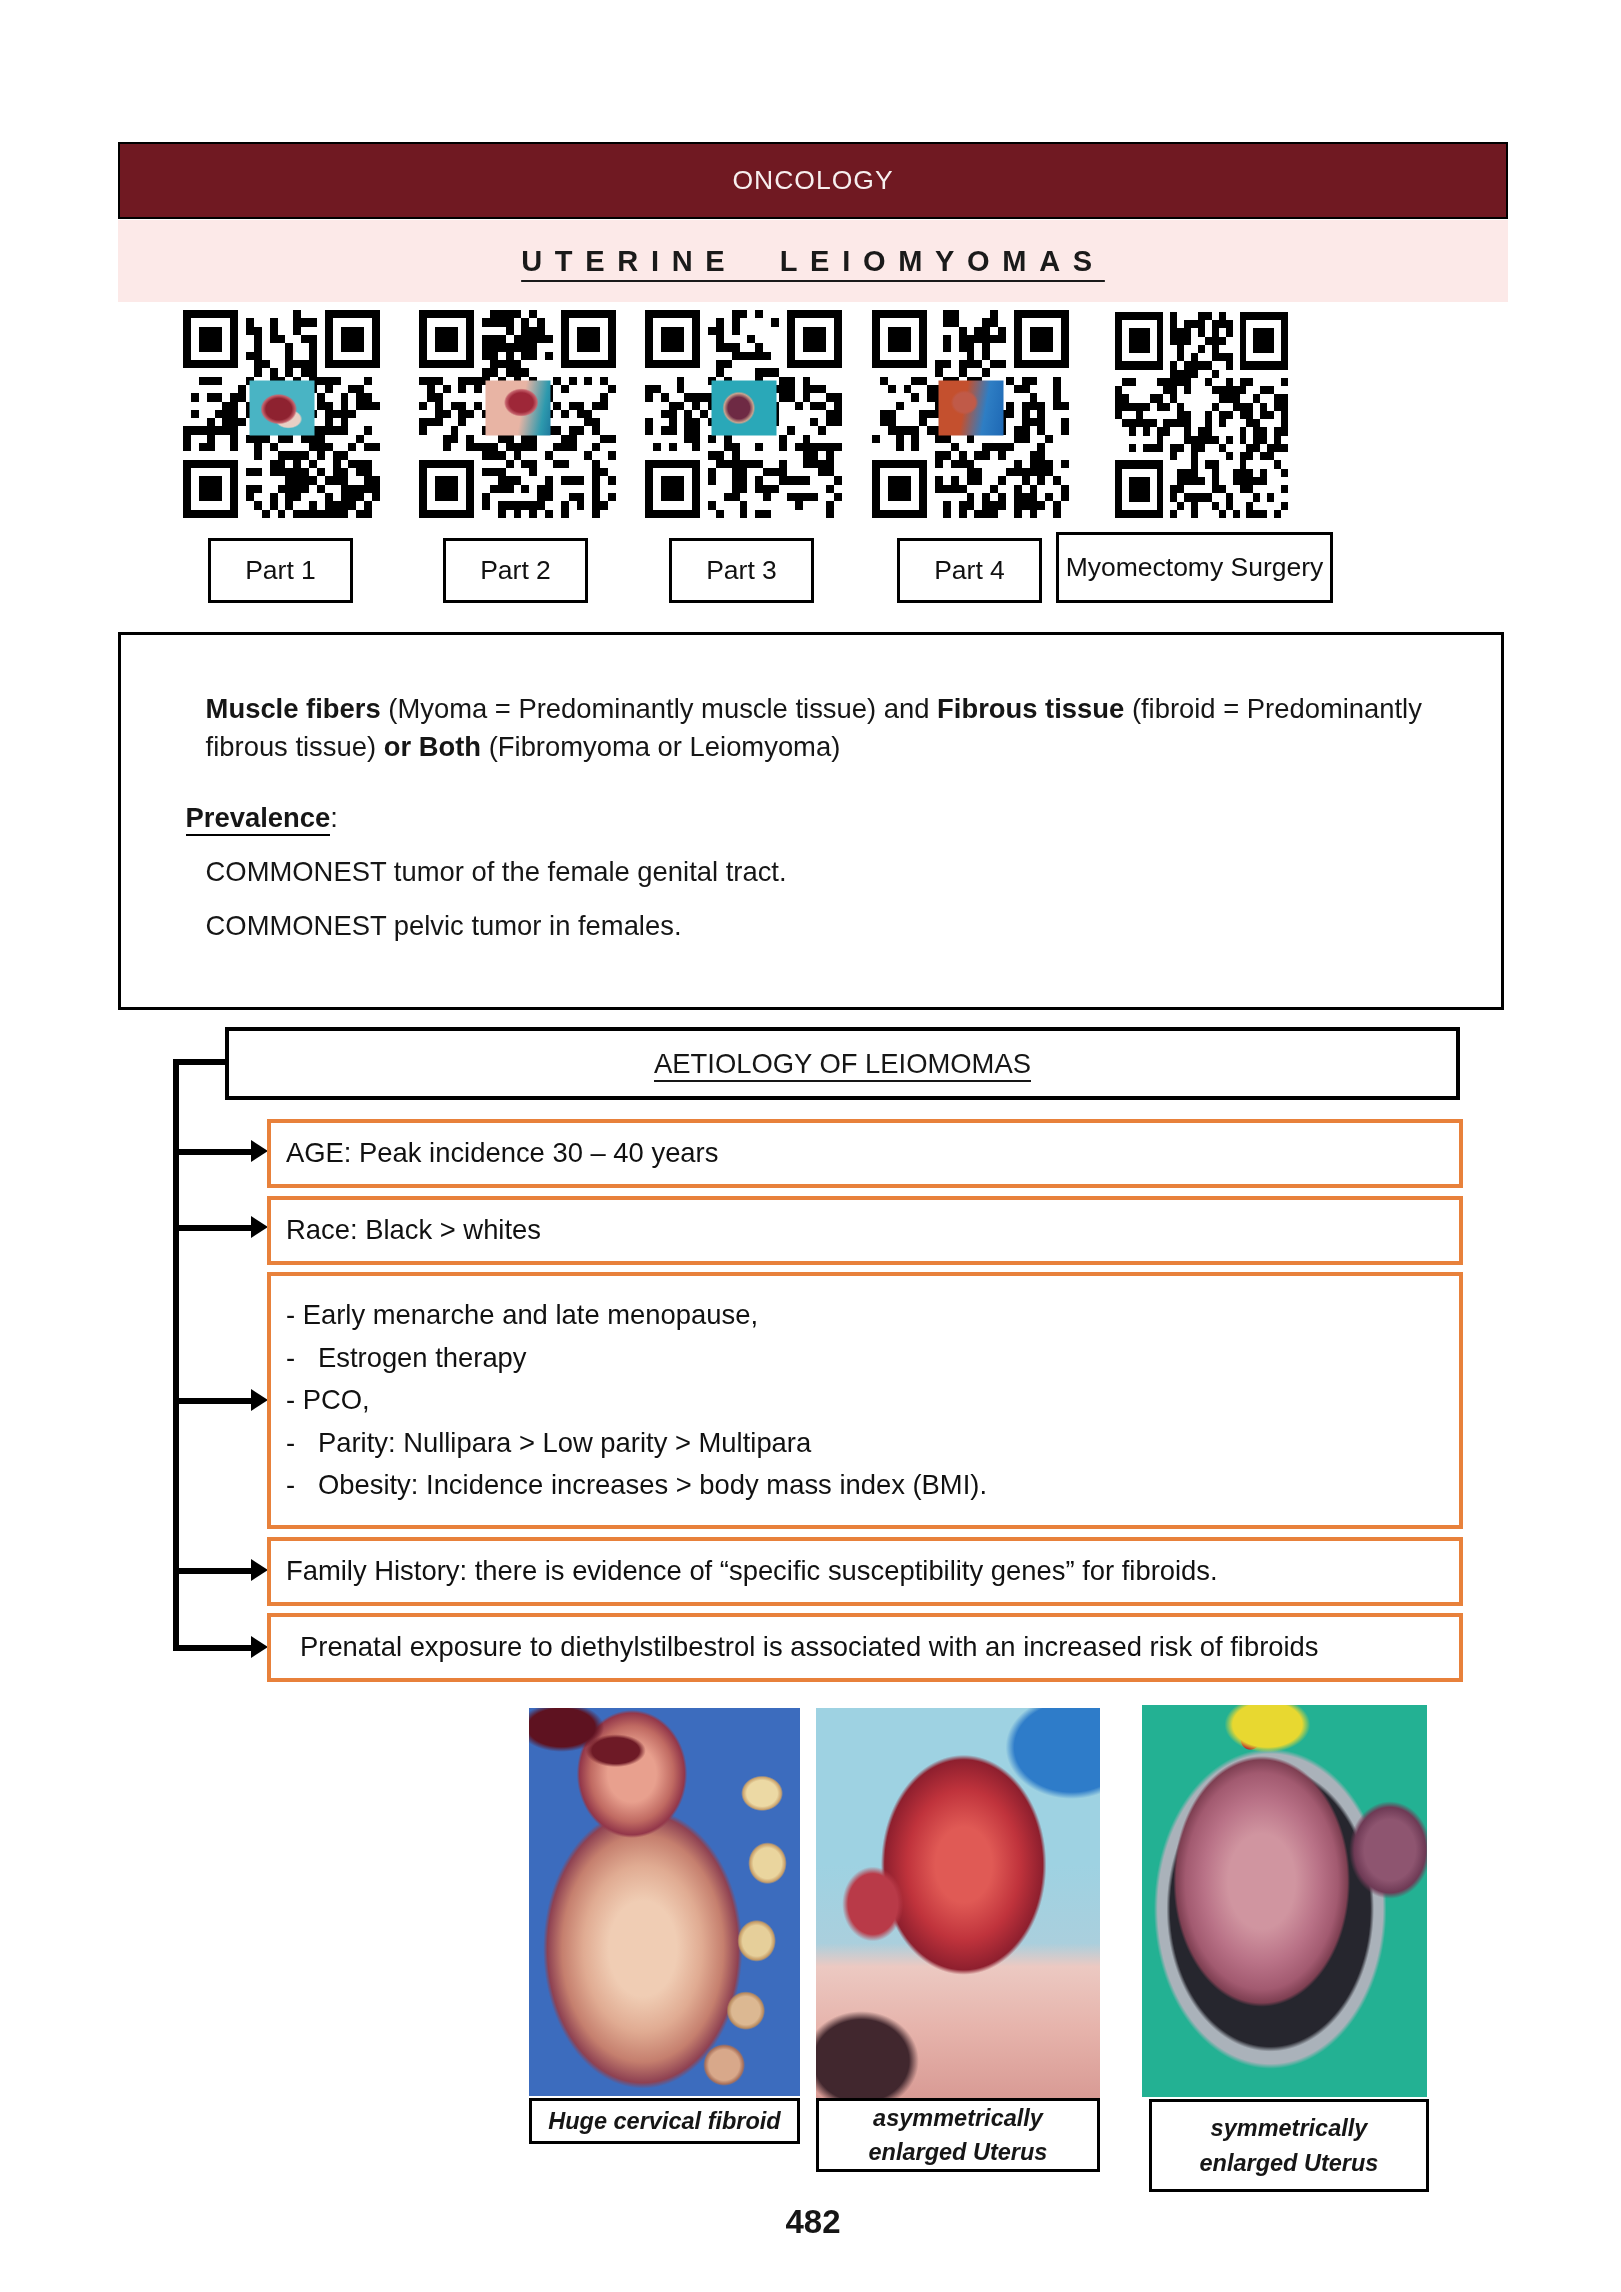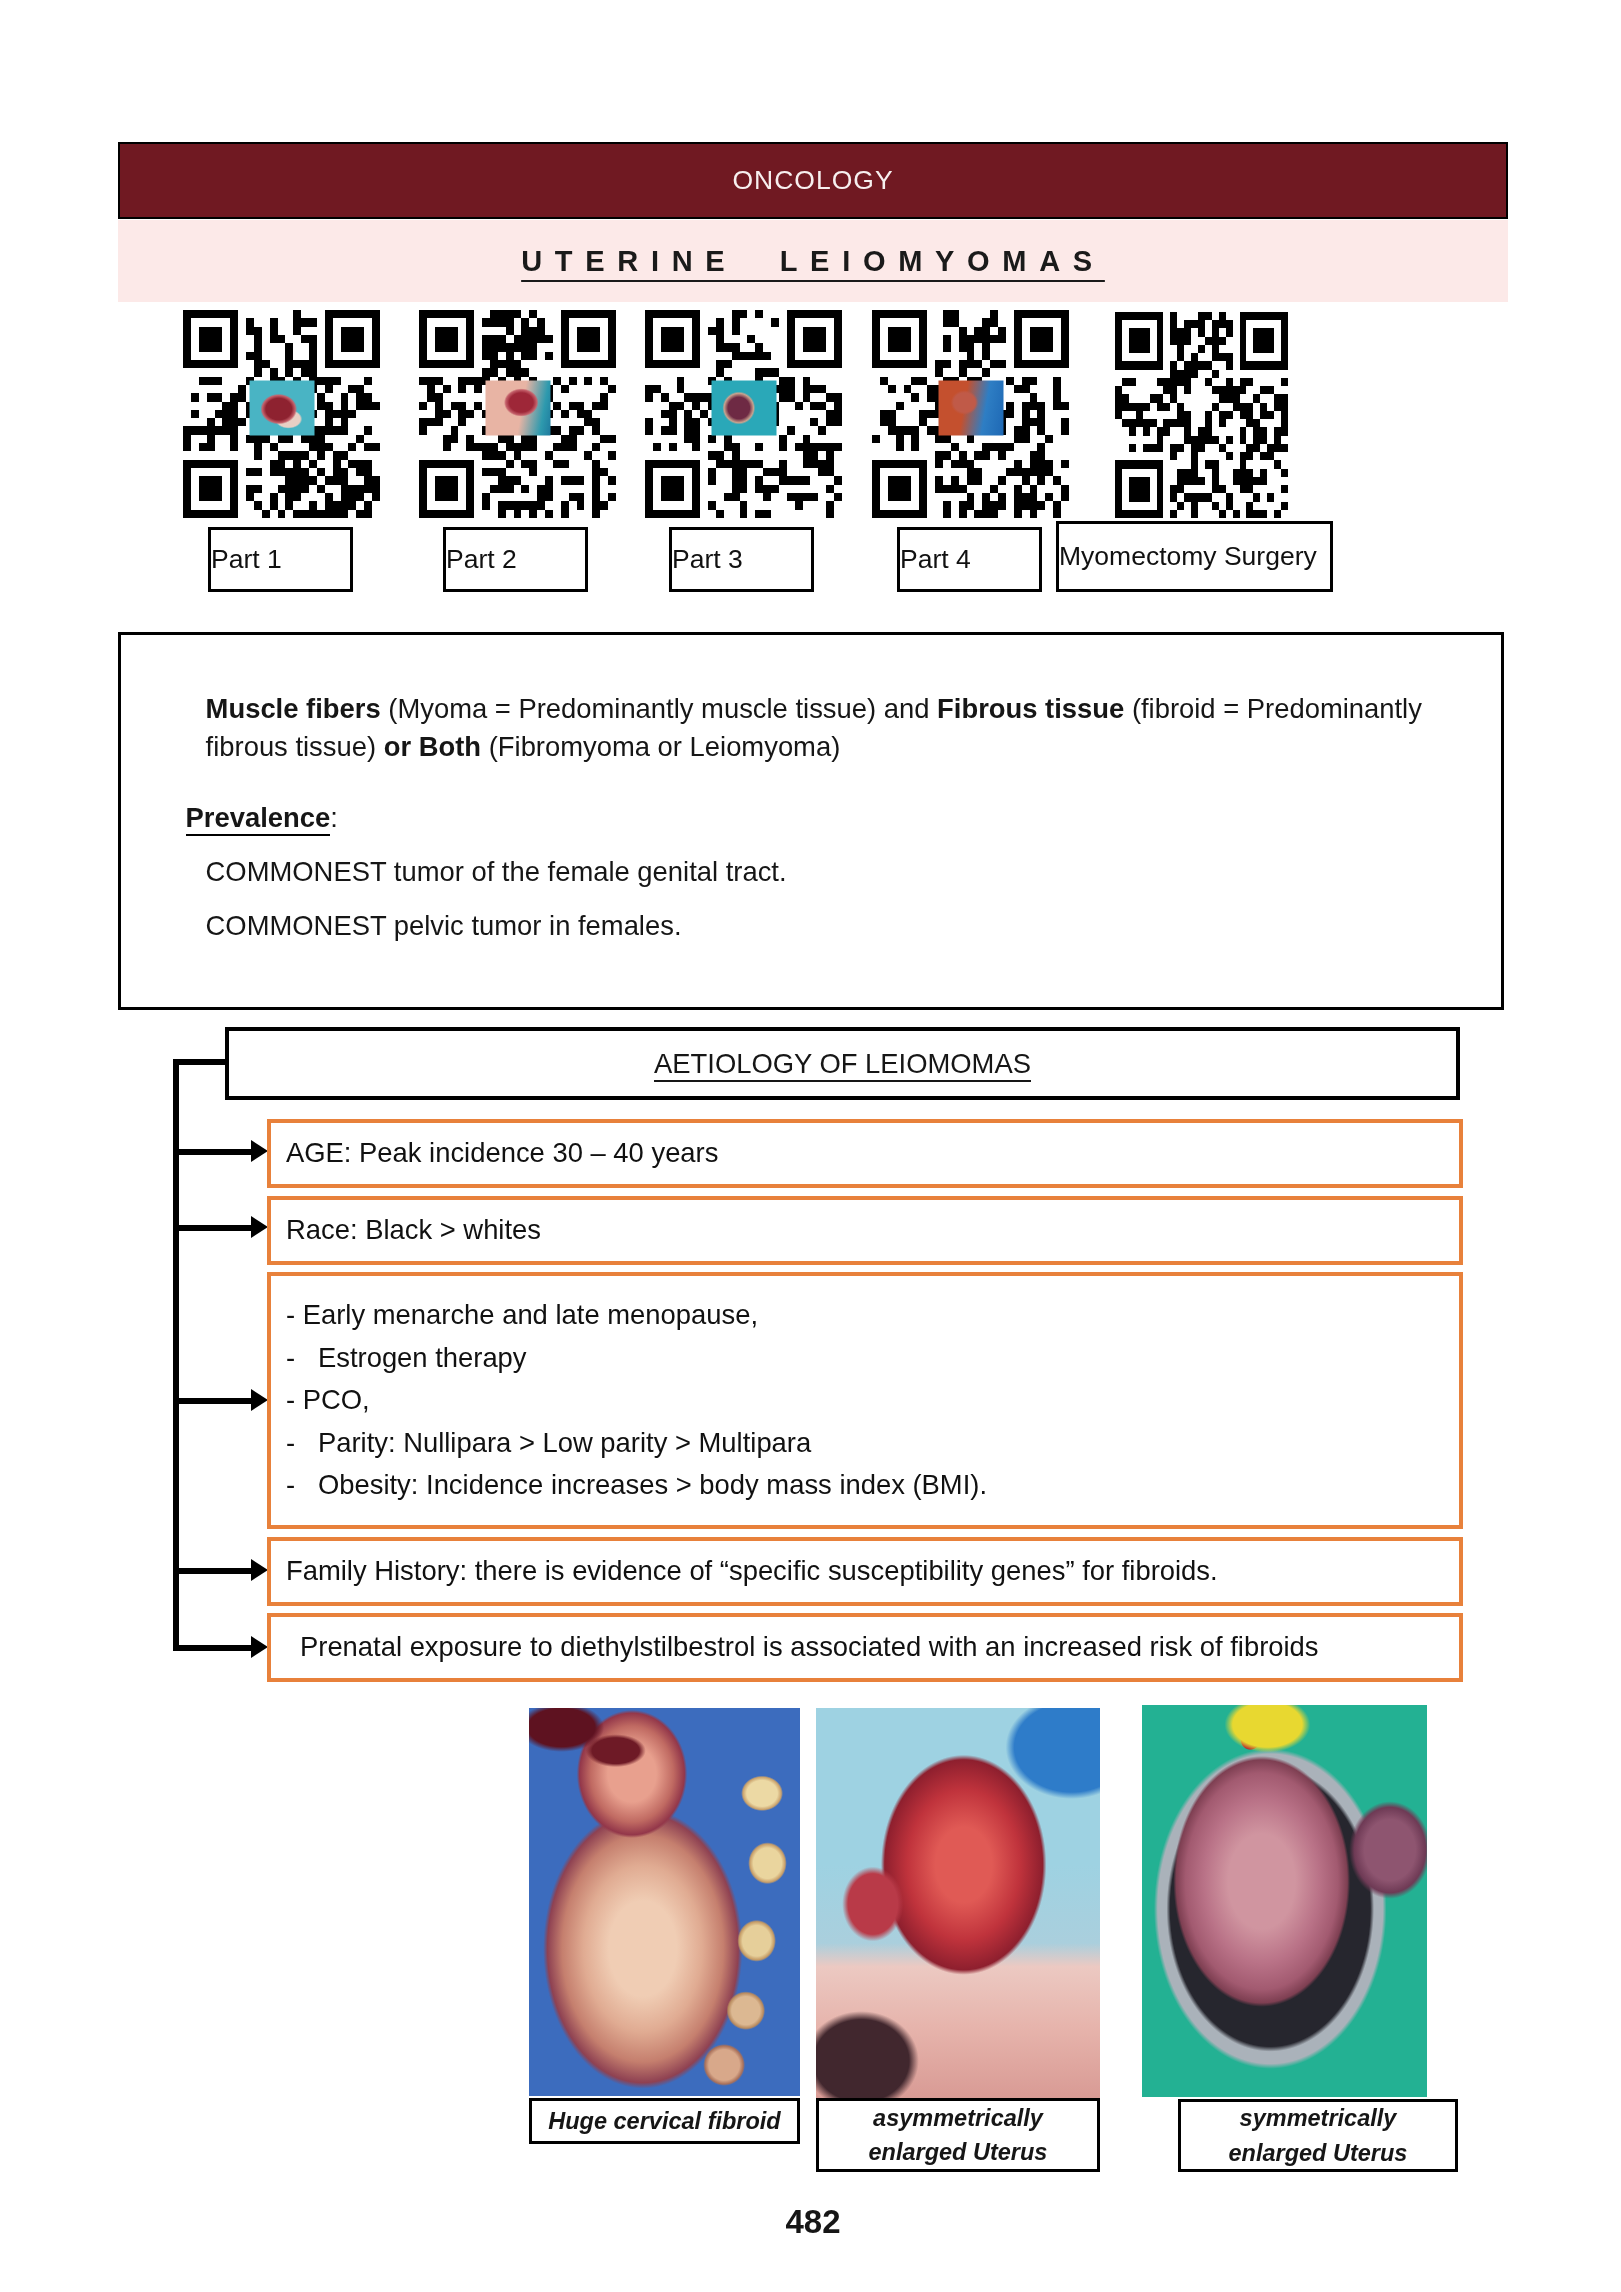--- a/index.html
+++ b/index.html
@@ -23,21 +23,21 @@
   .qr-photo { position:absolute; left:50%; top:47%; width:65px; height:55px; transform:translate(-50%,-50%); }
   .qp1 { background:radial-gradient(ellipse 23.5px 19.6px at 45% 52%, #8e2230 0 55%, #c4606a 70%, transparent 78%),
          radial-gradient(ellipse 19.6px 13.7px at 60% 70%, #e8cfc4 0 60%, transparent 70%), #49b4c4; }
   .qp2 { background:radial-gradient(ellipse 21.6px 17.6px at 55% 40%, #9e2738 0 55%, #c4606a 72%, transparent 80%),
          linear-gradient(100deg, #e8b4a4 0 55%, #2e9aae 85%, #1e7a9e 100%); }
   .qp3 { background:radial-gradient(ellipse 21.6px 21.6px at 42% 50%, #6e2a44 0 50%, #c8a28e 68%, transparent 76%), #2aa8b8; }
   .qp4 { background:radial-gradient(ellipse 19.6px 17.6px at 40% 40%, #c05a48 0 55%, transparent 70%),
          linear-gradient(100deg, #c4502e 0 40%, #2e7ec4 70%, #1e68b4 100%); }
 
   .qr-label { position:absolute; border:3.9px solid #000; background:#fff;
-    display:flex; align-items:center; justify-content:flex-start; font-size:26.5px; color:#111; }
+    display:flex; align-items:center; justify-content:center; font-size:26.5px; color:#111;margin-top:11px; }
 
   
   .def-box { position:absolute; left:118px; top:632px; width:1386px; height:378px;
     border:3.9px solid #000; padding:25.5px 23.5px 0 21.6px; font-size:27.4px; line-height:1.4; overflow:hidden; }
   .term { font-weight:700; border-bottom:2.9px solid #000; padding-bottom:1px; }
   .def-detail { margin:29px 0 16px 63px; max-width:1259px; }
   .def-detail b { font-weight:700; }
   .prevalence-line { margin-top:33px;margin-left:43px; }
   .indent-line { margin:15.7px 0 0 63px; }
 
@@ -92,21 +92,21 @@
       radial-gradient(circle 9.8px at 38% 9%, #b0202e 0 90%, transparent 100%),
       radial-gradient(circle 7.8px  at 52% 6%, #b0202e 0 90%, transparent 100%),
       radial-gradient(ellipse 125px 172px at 45% 52%, #26262e 0 80%, #aab2ba 83% 90%, transparent 93%),
       #23b193; }
 
   .caption { position:absolute; border:3.9px solid #000; background:#fff;
     display:flex; align-items:center; justify-content:center; text-align:center;
     font-style:italic; font-weight:600; font-size:23.5px; line-height:1.45; padding:2px 7.8px; }
   .cap1 { left:529px;  top:2098px; width:271px; height:46px; }
   .cap2 { left:816px;  top:2098px; width:284px; height:74px; }
-  .cap3 { left:1178px; top:2099px; width:280px; height:73px; }
+  .cap3 { left:1149px; top:2099px; width:280px; height:93px; }
 
   .page-num { position:absolute; left:118px; top:2203px; width:1390px; text-align:center;
     font-size:33px; font-weight:700; }
 </style>
 </head>
 <body>
 
 <div class="page">
 
   <div class="oncology-bar">

